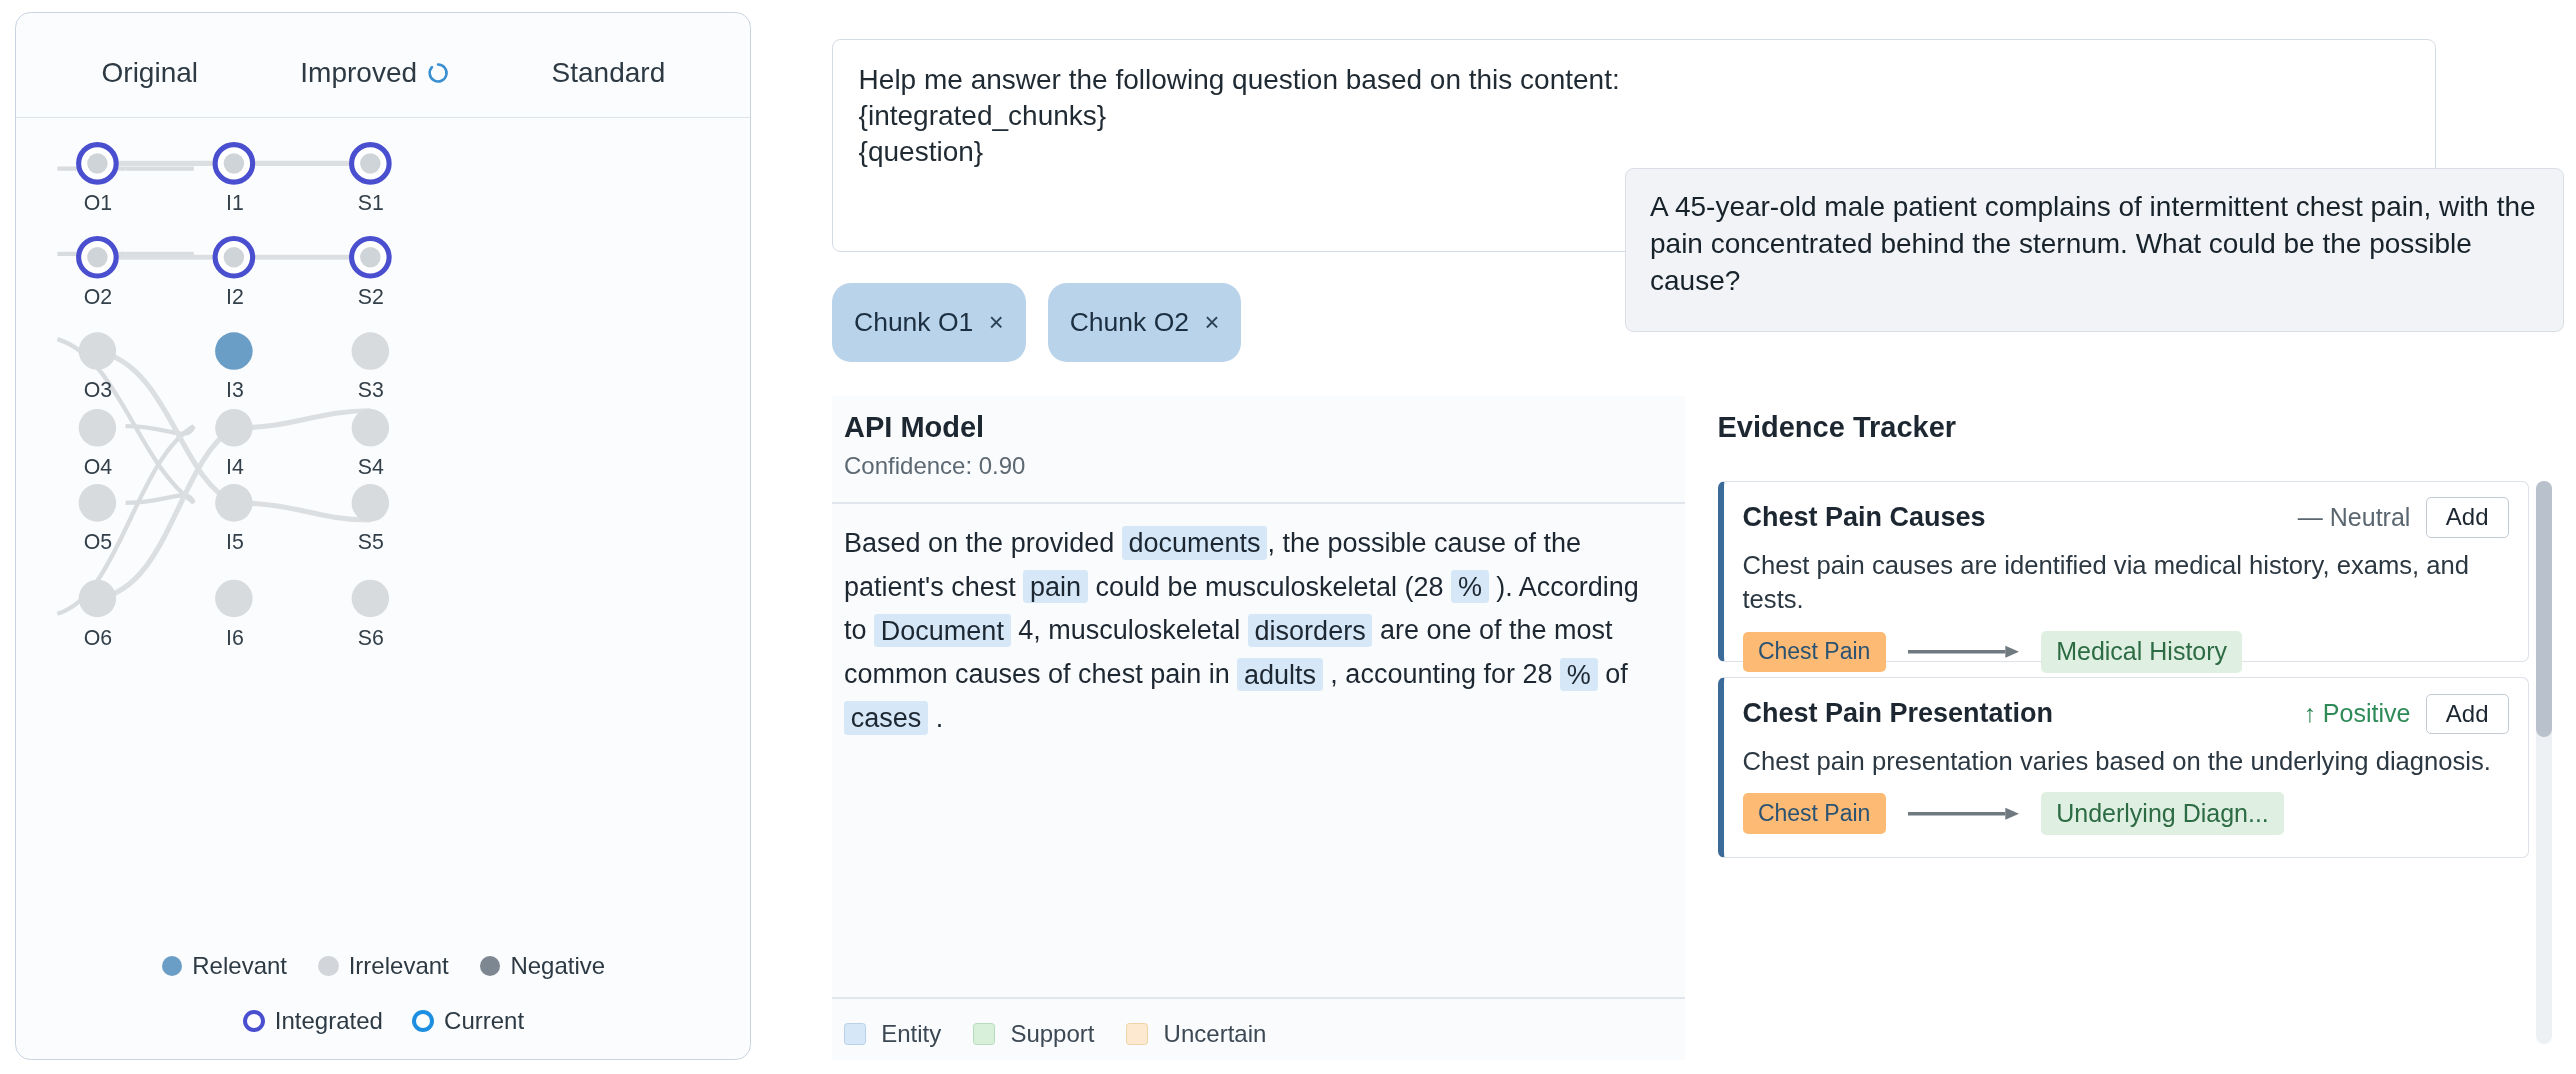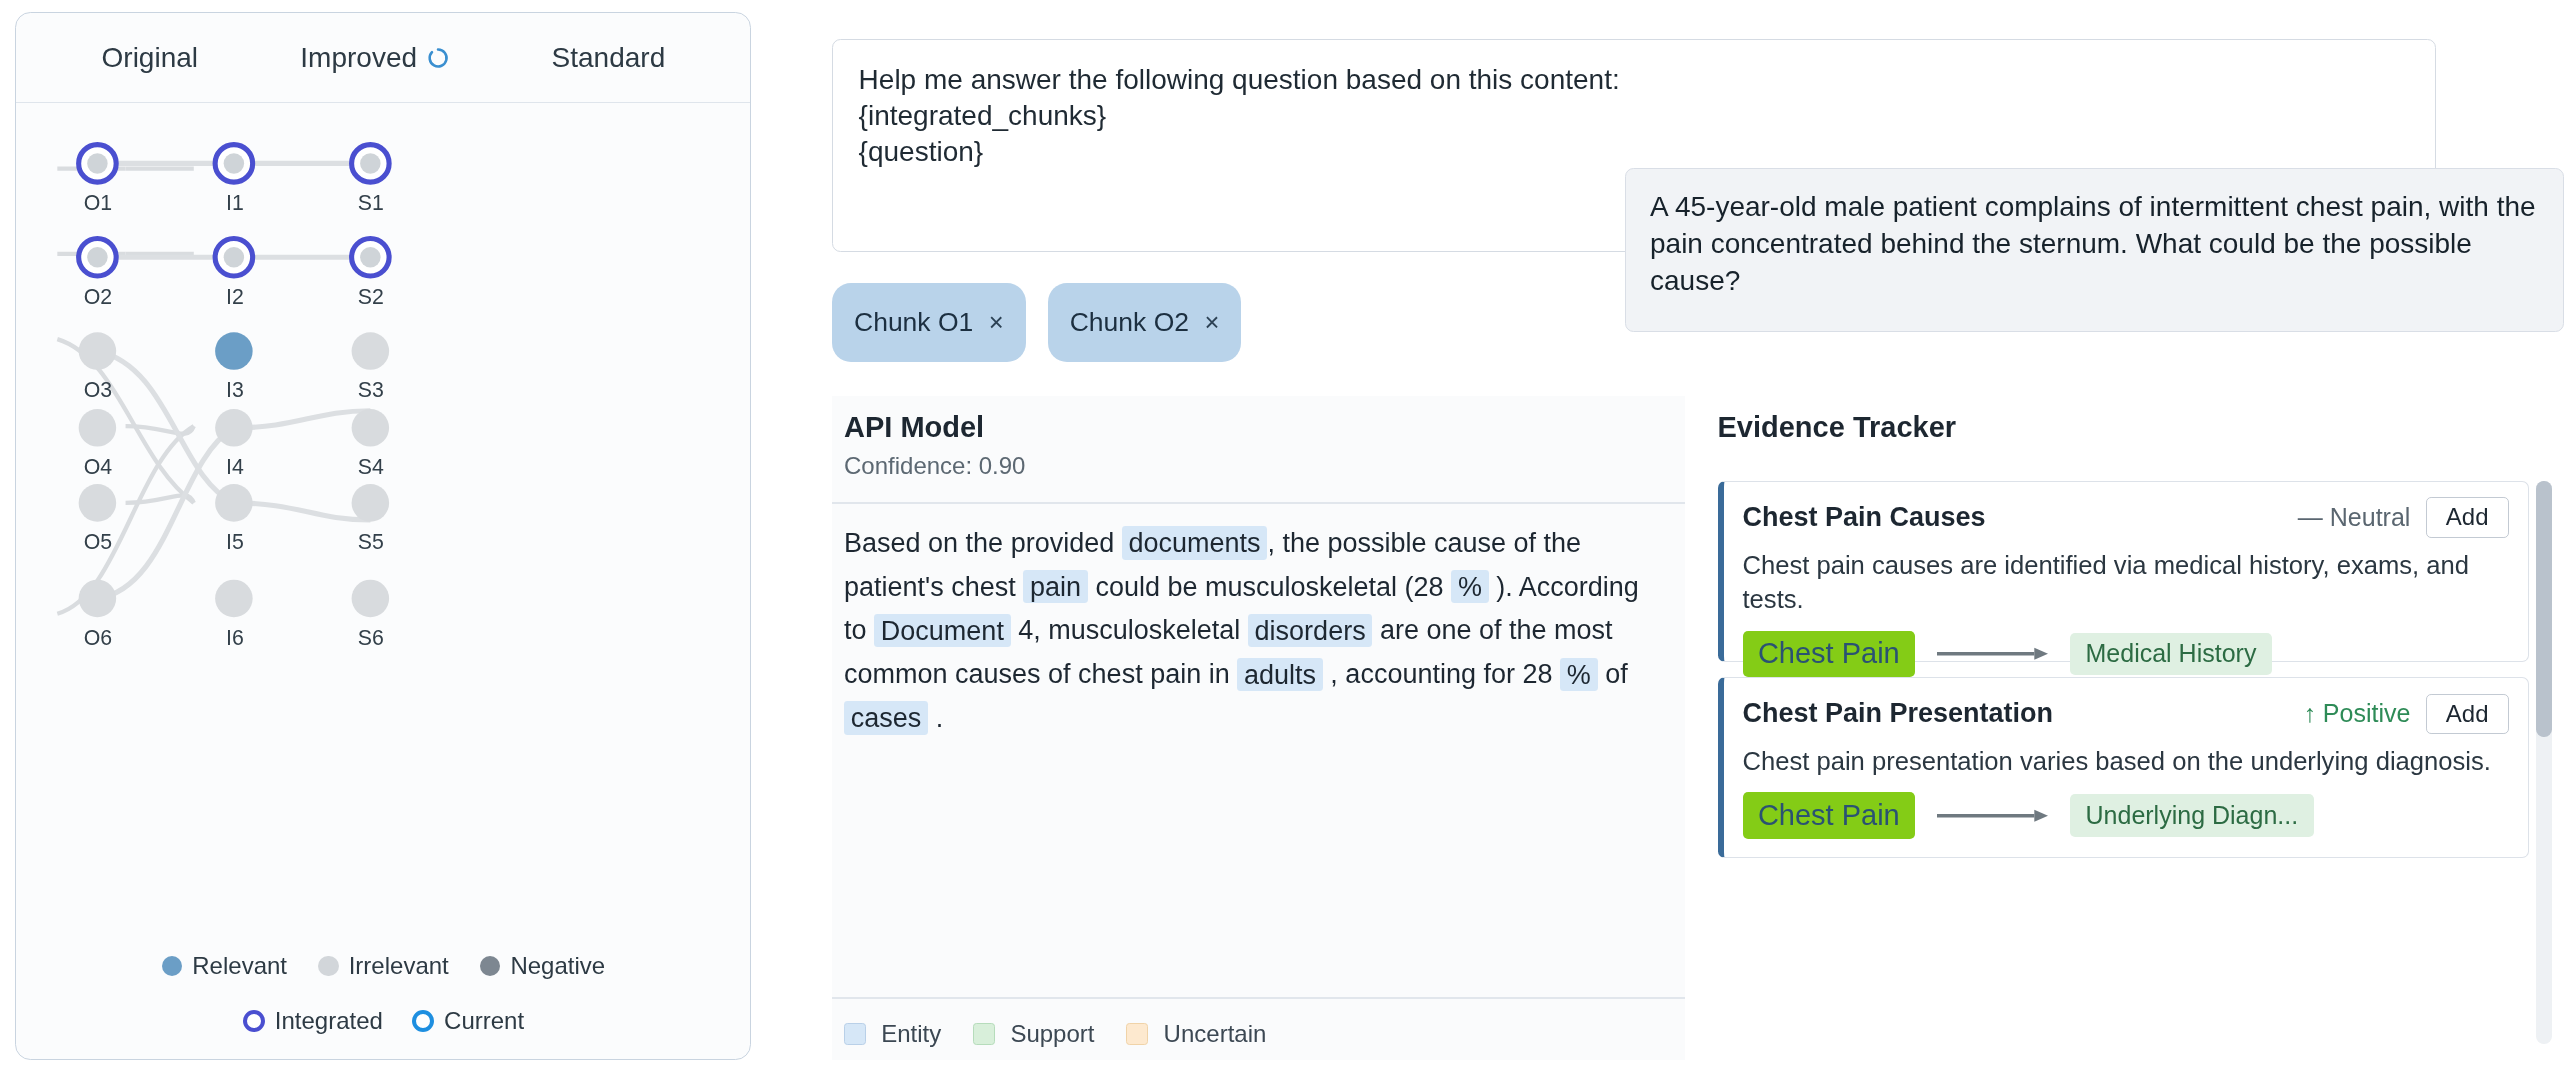--- a/index.html
+++ b/index.html
@@ -21,21 +21,21 @@
     position: absolute;
     left: 15.4px; top: 12px;
     width: 736px; height: 1048px;
     background: #fbfcfd;
     border: 1.7px solid #c9d4e0;
     border-radius: 15.4px;
     overflow: hidden;
   }
   #tabs-row {
     position: absolute;
-    left: 0; top: 1px;
+    left: 0; top: 16px;
     width: 100%; height: 89px;
     border-bottom: 1.7px solid #dfe5ec;
     display: flex;
     align-items: center;
     justify-content: space-around;
     padding: 0 34px;
     text-align: center;
   }
   .tab-item {
     font-size: 28px;
@@ -268,25 +268,25 @@
     color: #2b3741;
     line-height: 1.35;
   }
   .ev-relation {
     margin-top: 13.7px;
     display: flex;
     align-items: center;
     gap: 22px;
   }
   .ev-node-src {
-    background: #84cc16;
+    background: #fdba74;
     color: #2a5273;
     border-radius: 5.1px;
     padding: 6.8px 15.4px;
-    font-size: 29px;
+    font-size: 23px;
   }
   .ev-node-dst {
     background: #dff0e2;
     color: #2c6b43;
     border-radius: 5.1px;
     padding: 6.8px 15.4px;
     font-size: 25px;
     max-width: 324px;
     overflow: hidden;
     white-space: nowrap;

